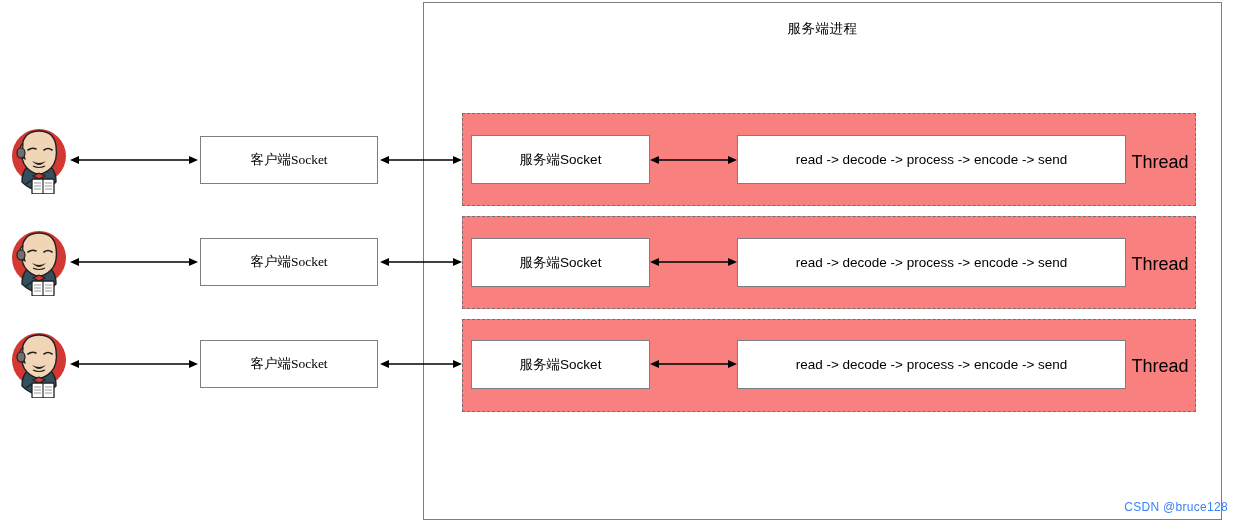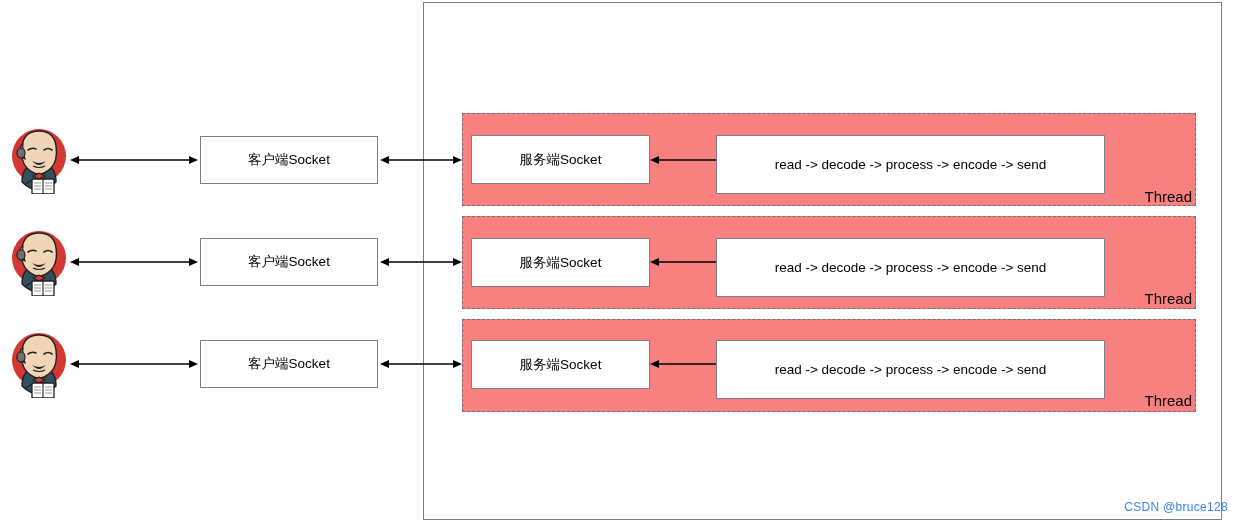--- a/index.html
+++ b/index.html
@@ -65,57 +65,57 @@
     font-size: 13.5px;
     color: #000000;
     white-space: nowrap;
   }
 
   
   .client-socket {
     left: 200px;
     width: 178px;
     height: 48px;
+    font-family: Liberation Serif, serif;
   }
   .cs-1 { top: 136px; }
   .cs-2 { top: 238px; }
   .cs-3 { top: 340px; }
 
   
   .server-socket {
     left: 471px;
     width: 179px;
     height: 49px;
     align-items: center;
   }
   .ss-1 { top: 135px; }
   .ss-2 { top: 238px; }
   .ss-3 { top: 340px; }
 
   
   .pipeline {
-    left: 716px;
+    left: 737px;
     width: 389px;
-    height: 59px;
+    height: 49px;
     font-size: 13.5px;
     text-align: center;
   }
   .pl-1 { top: 135px; }
   .pl-2 { top: 238px; }
   .pl-3 { top: 340px; }
 
   
   .thread-label {
     position: absolute;
     left: 1128px;
     width: 64px;
-    font-size: 15px;
+    font-size: 18px;
     color: #000000;
-    text-align: right;
-    margin-top: 36px;
+    text-align: center;
   }
   .tl-1 { top: 152px; }
   .tl-2 { top: 254px; }
   .tl-3 { top: 356px; }
 
   
   .arrow-svg {
     position: absolute;
     overflow: visible;
   }
@@ -155,20 +155,21 @@
     color: #3b82f6;
     letter-spacing: .3px;
   }
 </style>
 </head>
 <body>
 
 <div id="canvas">
 
   <div class="server-process-box"></div>
+  <div class="server-process-title">服务端进程</div>
 
   <div class="thread-band band-1"></div>
   <div class="thread-band band-2"></div>
   <div class="thread-band band-3"></div>
 
   <svg class="avatar av-1" viewBox="0 0 62 72">
     <g>
       <circle cx="31" cy="34" r="27" fill="#D33833"></circle>
       <path d="M14 60 q0 -18 17 -20 q17 2 17 20 q-8 8 -17 8 q-9 0 -17 -8 z" fill="#335061" stroke="#231f20" stroke-width="1.4"></path>
       <path d="M31 9 q15 0 17 15 q2 15 -5 22 q-6 6 -12 6 q-6 0 -12 -6 q-7 -7 -5 -22 q2 -15 17 -15 z" fill="#F0D6B7" stroke="#231f20" stroke-width="1.4"></path>

